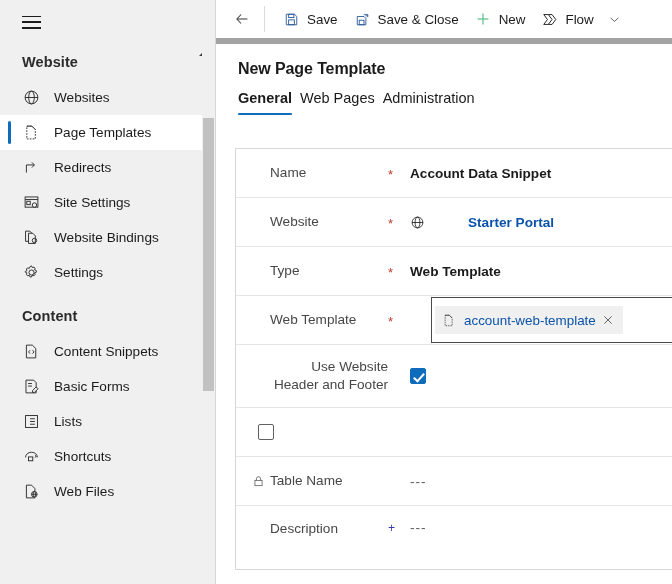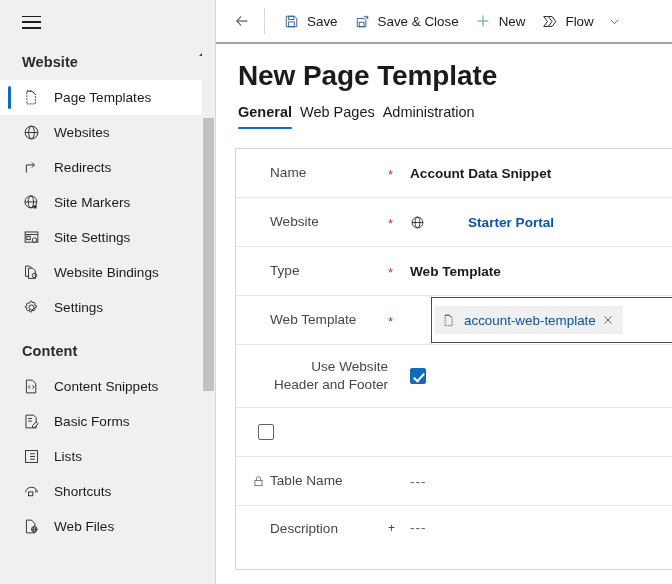--- a/index.html
+++ b/index.html
@@ -117,21 +117,21 @@
     position: relative;
     flex: 1 1 auto;
     height: 584px;
     background: #ffffff;
     overflow: hidden;
   }
   .cmdbar {
     height: 44px;
     display: flex;
     align-items: center;
-    border-bottom: 2px solid #a3a3a3;
+    border-bottom: 6px solid #a3a3a3;
     background: #ffffff;
     padding-left: 10px;
   }
   .back-btn {
     width: 32px; height: 32px;
     display: flex; align-items: center; justify-content: center;
     color: #444;
     cursor: pointer;
   }
   .cmd-sep {
@@ -154,21 +154,21 @@
     display: flex; align-items: center; justify-content: center;
   }
   .cmd-chevron {
     width: 26px; height: 32px;
     display: flex; align-items: center; justify-content: center;
     color: #3b3b3b;
     cursor: pointer;
   }
 
   .page-title {
-    font-size: 28px;
+    font-size: 16px;
     font-weight: 600;
     color: #1b1b1b;
     padding: 16px 0 0 22px;
     letter-spacing: -.1px;
   }
 
   .tabs {
     display: flex;
     align-items: flex-start;
     padding: 12px 0 0 22px;
@@ -332,62 +332,51 @@
           <i></i>
       </div>
     </div>
 
     <div class="nav-scroll">
 
       <div class="scroll-up-arrow"></div>
 
       <div class="section-title">Website</div>
 
-      <div class="nav-item selected">
-        <span class="ico">
-          <svg width="17" height="17" viewBox="0 0 20 20" fill="none" stroke="currentColor" stroke-width="1.1">
-            <path d="M4.5 2.5h6l4 4v11h-10z" stroke-dasharray="2 1.4"></path>
-            <path d="M4.5 2.5h6l4 4" stroke-dasharray="0"></path>
-          </svg>
-        </span>
-        <span class="lbl">Page Templates</span>
-      </div>
-
       <div class="nav-item">
         <span class="ico">
           <svg width="17" height="17" viewBox="0 0 20 20" fill="none" stroke="currentColor" stroke-width="1.1">
             <circle cx="10" cy="10" r="7.5"></circle>
               <ellipse cx="10" cy="10" rx="3.3" ry="7.5"></ellipse>
             <line x1="2.5" y1="10" x2="17.5" y2="10"></line>
           </svg>
         </span>
         <span class="lbl">Websites</span>
       </div>
 
+      <div class="nav-item selected">
+        <span class="ico">
+          <svg width="17" height="17" viewBox="0 0 20 20" fill="none" stroke="currentColor" stroke-width="1.1">
+            <path d="M4.5 2.5h6l4 4v11h-10z" stroke-dasharray="2 1.4"></path>
+            <path d="M4.5 2.5h6l4 4" stroke-dasharray="0"></path>
+          </svg>
+        </span>
+        <span class="lbl">Page Templates</span>
+      </div>
+
       <div class="nav-item">
         <span class="ico">
           <svg width="17" height="17" viewBox="0 0 20 20" fill="none" stroke="currentColor" stroke-width="1.1">
             <path d="M4 16V7h9"></path>
               <path d="M10.5 4l3 3-3 3"></path>
           </svg>
         </span>
         <span class="lbl">Redirects</span>
       </div>
 
-      <div class="nav-item">
-        <span class="ico">
-          <svg width="17" height="17" viewBox="0 0 20 20" fill="none" stroke="currentColor" stroke-width="1.1">
-            <circle cx="9.3" cy="9.3" r="7"></circle>
-              <ellipse cx="9.3" cy="9.3" rx="3.1" ry="7"></ellipse>
-            <line x1="2.3" y1="9.3" x2="16.3" y2="9.3"></line>
-            <path d="M14.2 12.6l.7 1.5 1.6.2-1.2 1.1.3 1.6-1.4-.8-1.4.8.3-1.6-1.2-1.1 1.6-.2z" fill="currentColor" stroke-width=".6"></path>
-          </svg>
-        </span>
-        <span class="lbl">Site Markers</span>
-      </div>
 
       <div class="nav-item">
         <span class="ico">
           <svg width="17" height="17" viewBox="0 0 20 20" fill="none" stroke="currentColor" stroke-width="1.1">
             <rect x="2.5" y="3.5" width="15" height="12"></rect>
             <line x1="2.5" y1="6.5" x2="17.5" y2="6.5"></line>
             <rect x="4.5" y="8.5" width="4" height="4"></rect>
             <circle cx="13.5" cy="13" r="2.6" fill="#f0f0f0"></circle>
           </svg>
         </span>

